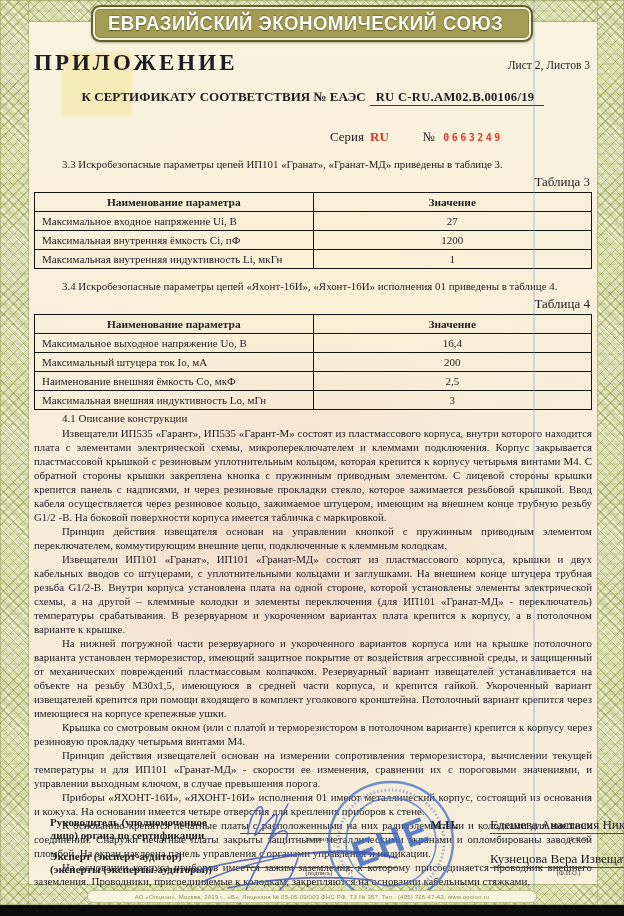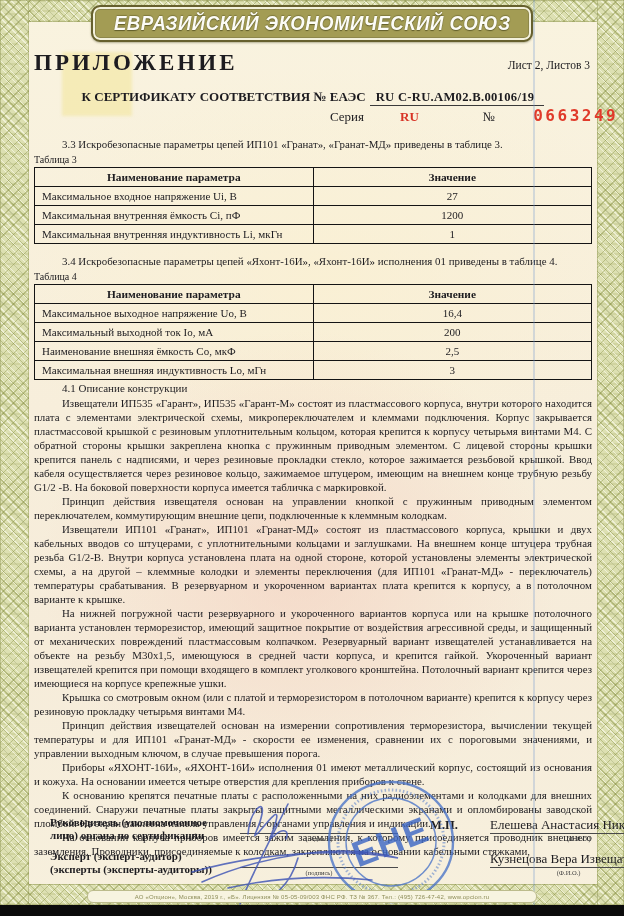--- a/index.html
+++ b/index.html
@@ -29,21 +29,21 @@
   .black-bar{position:absolute;left:0;bottom:0;width:100%;height:11px;background:#0b0b0b;z-index:6;}
   .scanline{position:absolute;left:533px;top:0;width:2px;height:905px;background:rgba(110,150,210,.28);z-index:4;}
   .watermark{position:absolute;left:62px;top:52px;width:70px;height:64px;background:rgba(240,224,120,.38);filter:blur(1.5px);z-index:1;}
 
   
   .banner{
     position:absolute;z-index:3;left:50%;top:5px;transform:translateX(-50%);
     width:438px;height:33px;background:#a39c54;
     border:2px solid #66602e;border-radius:9px;
     box-shadow:inset 0 0 0 2px #f3f1dc, inset 0 0 0 3px #8d874a, 0 1px 2px rgba(80,80,40,.4);
-    display:flex;align-items:center;justify-content:center;font-style:italic;
+    display:flex;align-items:center;
   }
   .banner span{
     font-family:"Liberation Sans",sans-serif;font-weight:700;font-size:20px;
     color:#fcfcf6;letter-spacing:.5px;white-space:nowrap;transform:scaleX(.93);
     text-shadow:0 1px 1px rgba(60,58,18,.65), 0 -1px 1px rgba(60,58,18,.35);
   }
 
   .content{position:absolute;z-index:2;left:34px;width:558px;top:48px;}
 
   .title-row{position:relative;height:30px;margin-top:2px;}
@@ -51,31 +51,31 @@
     margin:0;text-align:left;font-size:23px;font-weight:700;letter-spacing:3px;
   }
   .sheet-info{position:absolute;right:2px;top:9px;font-size:11.5px;text-align:right;}
 
   .cert-line{text-align:center;margin-top:9px;font-size:13px;white-space:nowrap;}
   .cert-label{font-weight:700;}
   .cert-number{
     font-weight:600;font-size:12.6px;border-bottom:1.2px solid #3a3a3a;
     padding:0 10px 1px 6px;margin-left:4px;letter-spacing:.3px;
   }
-  .seria-line{margin-top:1px;margin-left:296px;font-size:13px;display:flex;align-items:flex-end;white-space:nowrap;gap:30px;}
+  .seria-line{margin-top:24px;margin-left:296px;font-size:13px;display:flex;align-items:center;white-space:nowrap;}
   .seria-ru{color:#d83426;font-weight:700;margin-left:6px;}
   .num-sign{margin-left:34px;}
   .serial{
-    font-family:"DejaVu Sans Mono",monospace;font-weight:700;font-size:16px;
+    font-family:"DejaVu Sans Mono",monospace;font-weight:700;font-size:10px;
     color:#e03a2a;letter-spacing:2.5px;margin-left:8px;
   }
 
   .para{font-size:10.9px;line-height:14px;text-indent:28px;text-align:justify;margin:0;}
   .p-intro{margin-top:12px;}
-  .tbl-caption{font-size:10px;margin:3px 2px 2px 0;}
+  .tbl-caption{text-align:right;font-size:13px;margin:3px 2px 2px 0;}
   table.params{
     width:100%;border-collapse:collapse;table-layout:fixed;
     font-size:11px;
   }
   table.params th, table.params td{
     border:1.6px solid #141414;padding:1px 7px;height:16px;
   }
   table.params th{font-weight:700;text-align:center;font-size:11.4px;}
   table.params td.val{text-align:center;}
   table.params col.c1{width:50%;}
@@ -184,21 +184,21 @@
           <th>Наименование параметра</th>
           <th>Значение</th>
         </tr>
       </thead>
       <tbody>
         <tr>
           <td>Максимальное выходное напряжение Uo, В</td>
           <td class="val">16,4</td>
         </tr>
         <tr>
-          <td>Максимальный выходной ток Io, мА</td>
+          <td>Максимальный штуцера ток Io, мА</td>
           <td class="val">200</td>
         </tr>
         <tr>
           <td>Наименование внешняя ёмкость Co, мкФ</td>
           <td class="val">2,5</td>
         </tr>
         <tr>
           <td>Максимальная внешняя индуктивность Lo, мГн</td>
           <td class="val">3</td>
         </tr>

